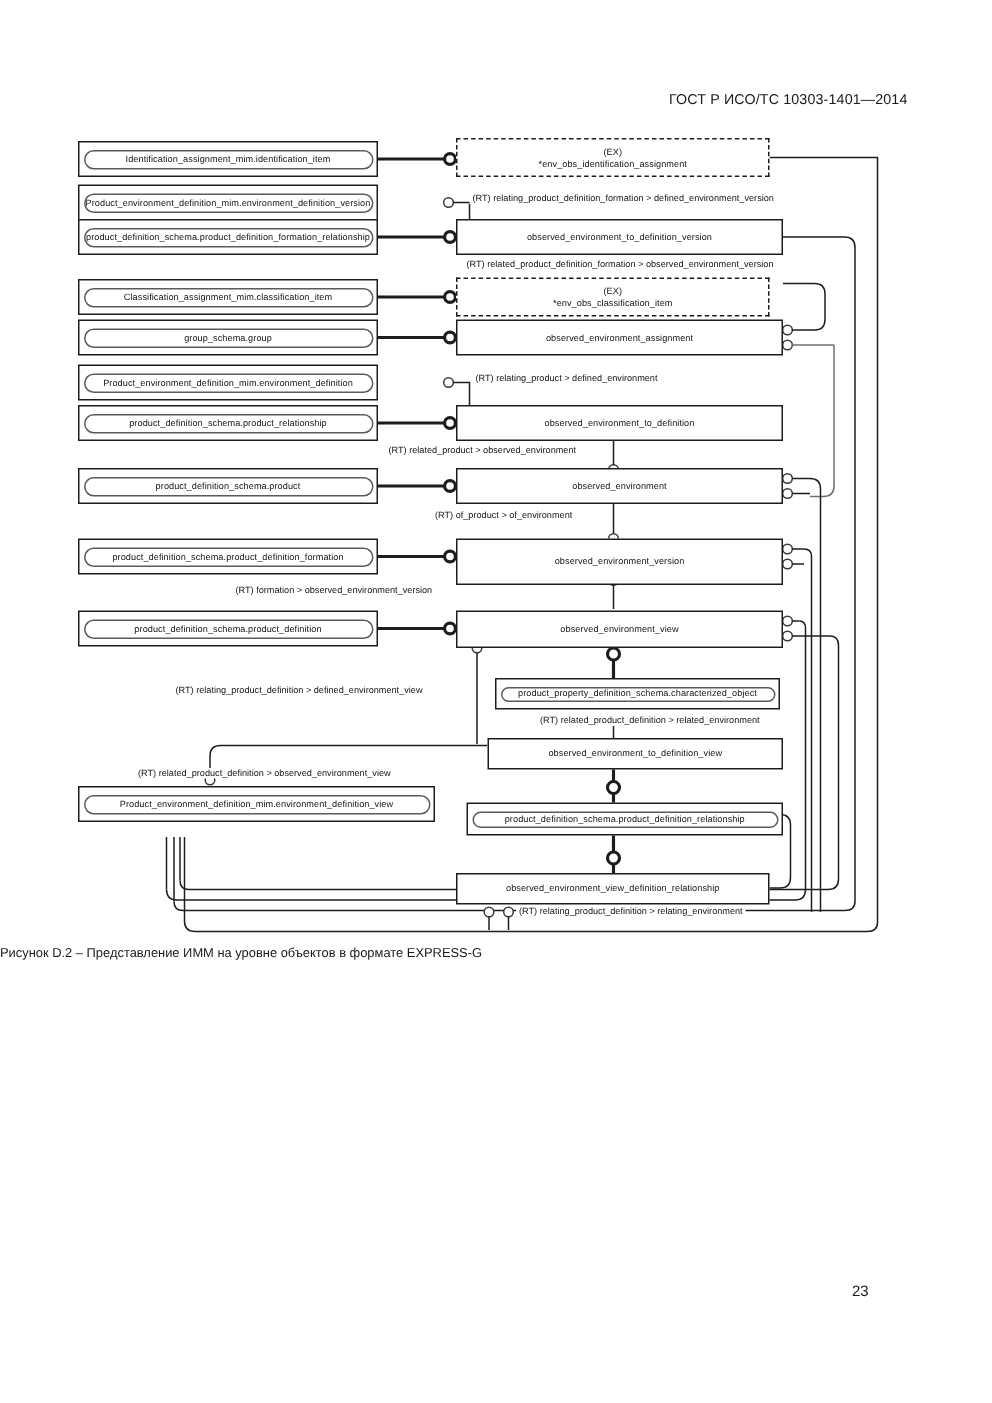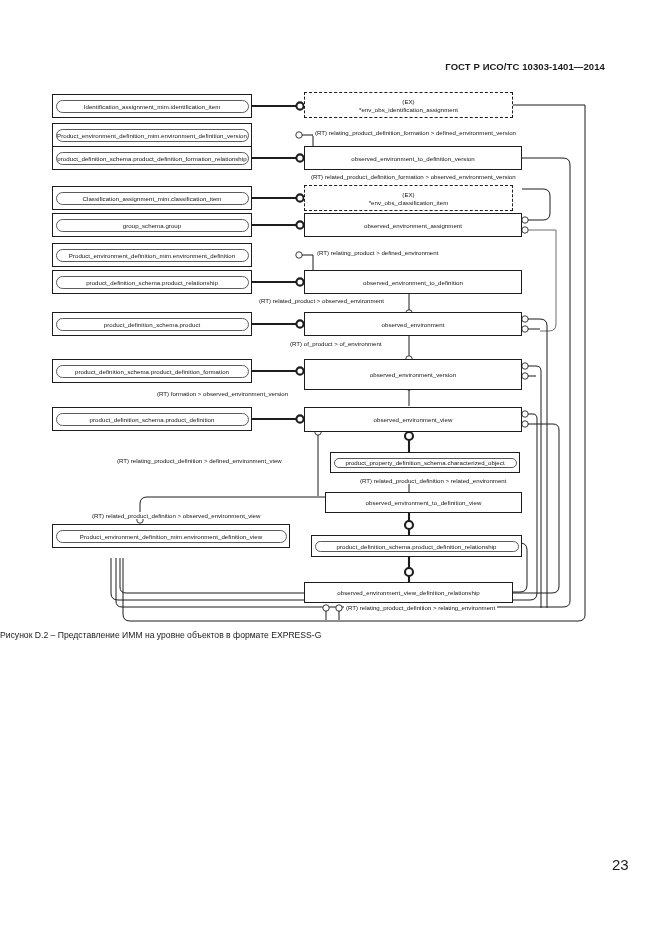--- a/index.html
+++ b/index.html
@@ -16,30 +16,29 @@
     width: 661px;
     height: 935px;
     background: #ffffff;
     overflow: hidden;
   }
   .doc-header {
     position: absolute;
     top: 61px;
     right: 56px;
     font-size: 9.5px;
-    font-weight: bold;
+    font-weight: normal;
     letter-spacing: 0.1px;
     white-space: nowrap;
   }
   .page-number {
     position: absolute;
     left: 568px;
     top: 856px;
-    font-size: 15px;
-    margin-left: 44px;
+    font-size: 10px;
   }
   .figure-caption {
     position: absolute;
     left: 0;
     top: 630px;
     width: 661px;
     text-align: left;
     font-size: 8.6px;
     white-space: nowrap;
   }

